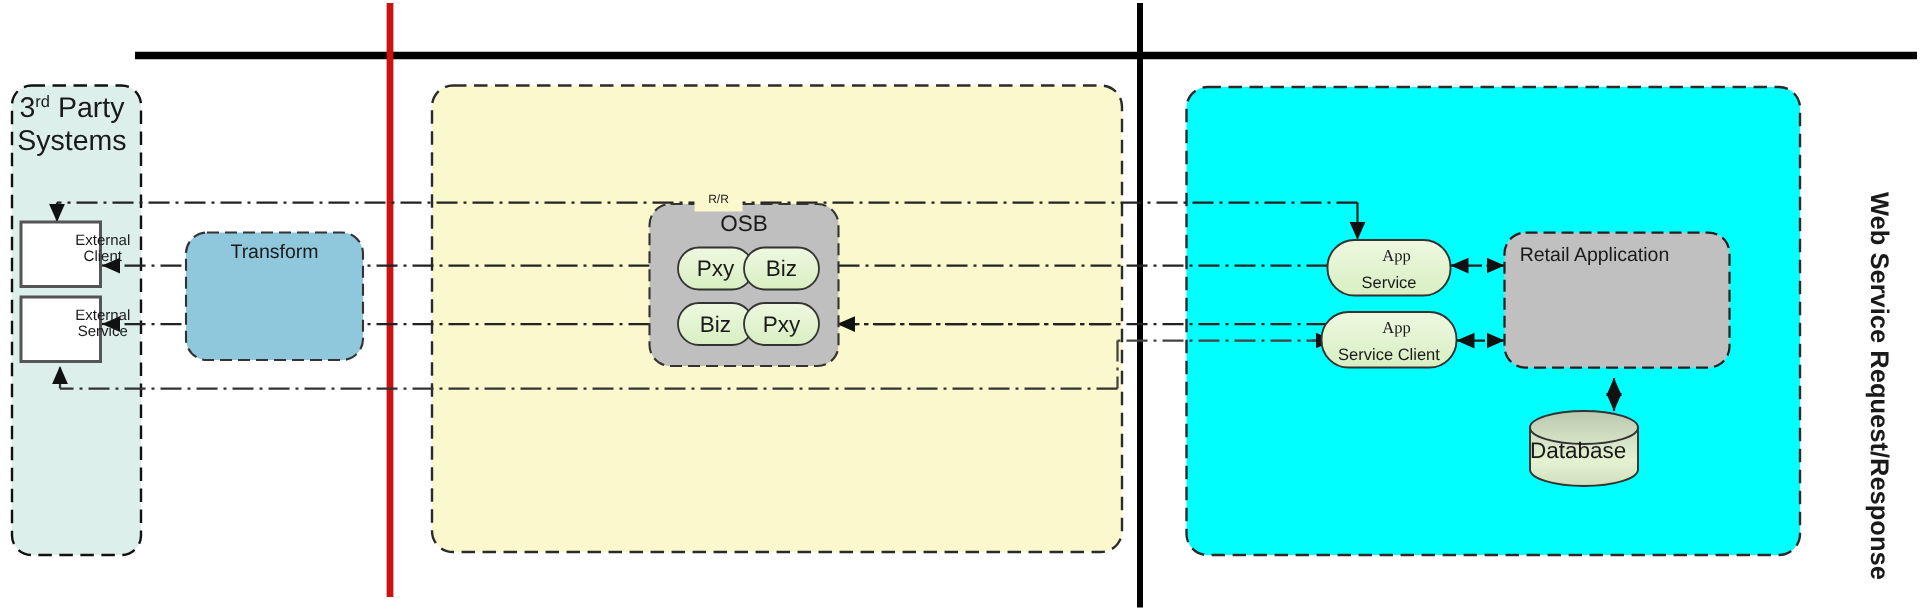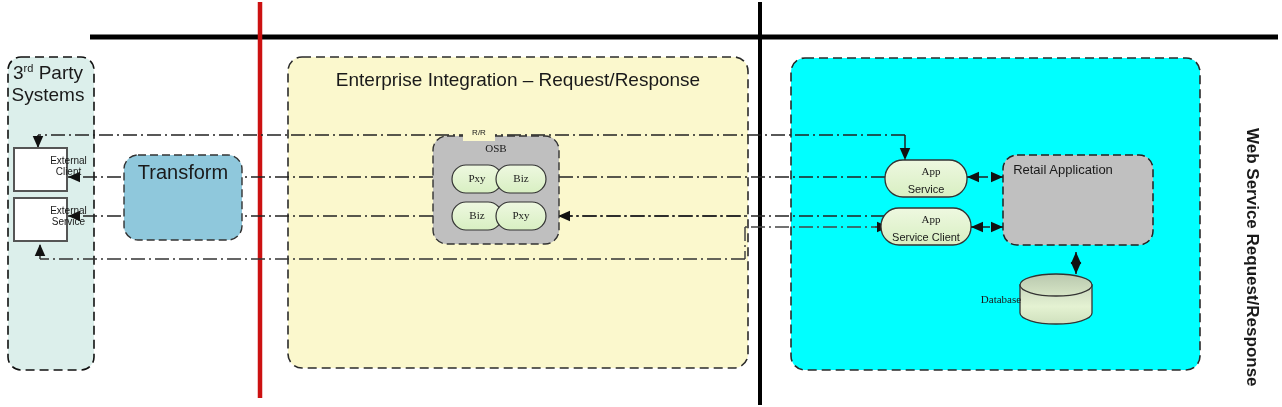--- a/index.html
+++ b/index.html
@@ -1,21 +1,21 @@
 <!DOCTYPE html>
 <html><head>
 <meta charset="utf-8">
 <style>
   html,body{margin:0;padding:0;background:#ffffff;}
   body{width:1282px;height:407px;overflow:hidden;font-family:"Liberation Sans",sans-serif;}
   #stage{position:relative;width:1282px;height:407px;background:#fff;}
   svg#diagram{position:absolute;left:0;top:0;width:1282px;height:407px;}
   .lbl{position:absolute;color:#1a1a1a;text-align:center;line-height:1.12;pointer-events:none;}
   .panel-title{font-size:19px;}
-  .node-txt{font-size:11px;font-family:Liberation Serif, serif;}
+  .node-txt{font-size:15px;}
   .small-txt{font-size:10px;padding-left:28px;}
   .serif{font-family:"Liberation Serif",serif;margin-left:10px;}
   .vert{transform-origin:left top;font-size:17px;font-weight:bold;white-space:nowrap;}
 </style>
 </head>
 <body>
 
 <div id="stage">
 
   <svg id="diagram" viewBox="0 0 1282 407">
@@ -155,34 +155,33 @@
       <path d="M1020,285 L1020,313 A36,11 0 0 0 1092,313 L1092,285 Z" fill="url(#dbGrad)" stroke="#333" stroke-width="1.3"></path>
       <ellipse cx="1056" cy="285" rx="36" ry="11" fill="url(#dbTop)" stroke="#333" stroke-width="1.3"></ellipse>
     </g>
   </svg>
 
   <div class="lbl panel-title" style="left:8px;top:62px;width:80px;">
     <span>3</span><sup style="font-size:11px;">rd</sup><span> Party</span><br>
     <span>Systems</span>
   </div>
 
-  <div class="lbl panel-title" style="left:288px;top:69px;width:460px;">Enterprise Integration – Request/Response</div>
 
 
   <div class="lbl small-txt" style="left:14px;top:155px;width:53px;">
     <span>External</span><br>
     <span>Client</span>
   </div>
 
   <div class="lbl small-txt" style="left:14px;top:205px;width:53px;">
     <span>External</span><br>
     <span>Service</span>
   </div>
 
-  <div class="lbl" style="left:124px;top:161px;width:118px;font-size:20px;">Transform</div>
+  <div class="lbl" style="left:124px;top:161px;width:118px;font-size:13px;">Transform</div>
 
   <div class="lbl" style="left:463px;top:129px;width:32px;font-size:8px;">R/R</div>
   <div class="lbl node-txt" style="left:433px;top:142px;width:126px;">OSB</div>
 
   <div class="lbl node-txt" style="left:452px;top:172px;width:50px;">Pxy</div>
   <div class="lbl node-txt" style="left:496px;top:172px;width:50px;">Biz</div>
   <div class="lbl node-txt" style="left:452px;top:209px;width:50px;">Biz</div>
   <div class="lbl node-txt" style="left:496px;top:209px;width:50px;">Pxy</div>
 
   <div class="lbl" style="left:885px;top:161px;width:82px;">
@@ -190,17 +189,17 @@
     <span style="font-size:11px;">Service</span>
   </div>
 
   <div class="lbl" style="left:881px;top:209px;width:90px;">
     <span class="serif" style="font-size:11px;">App</span><br>
     <span style="font-size:11px;">Service Client</span>
   </div>
 
   <div class="lbl" style="left:1003px;top:163px;width:120px;font-size:13px;">Retail Application</div>
 
-  <div class="lbl node-txt" style="left:973px;top:293px;width:56px;">Database</div>
+  <div class="lbl node-txt" style="left:1020px;top:293px;width:56px;">Database</div>
 
   <div class="lbl vert" style="left:1262px;top:128px;transform:rotate(90deg);">Web Service Request/Response</div>
 
 </div>
 
 </body></html>

